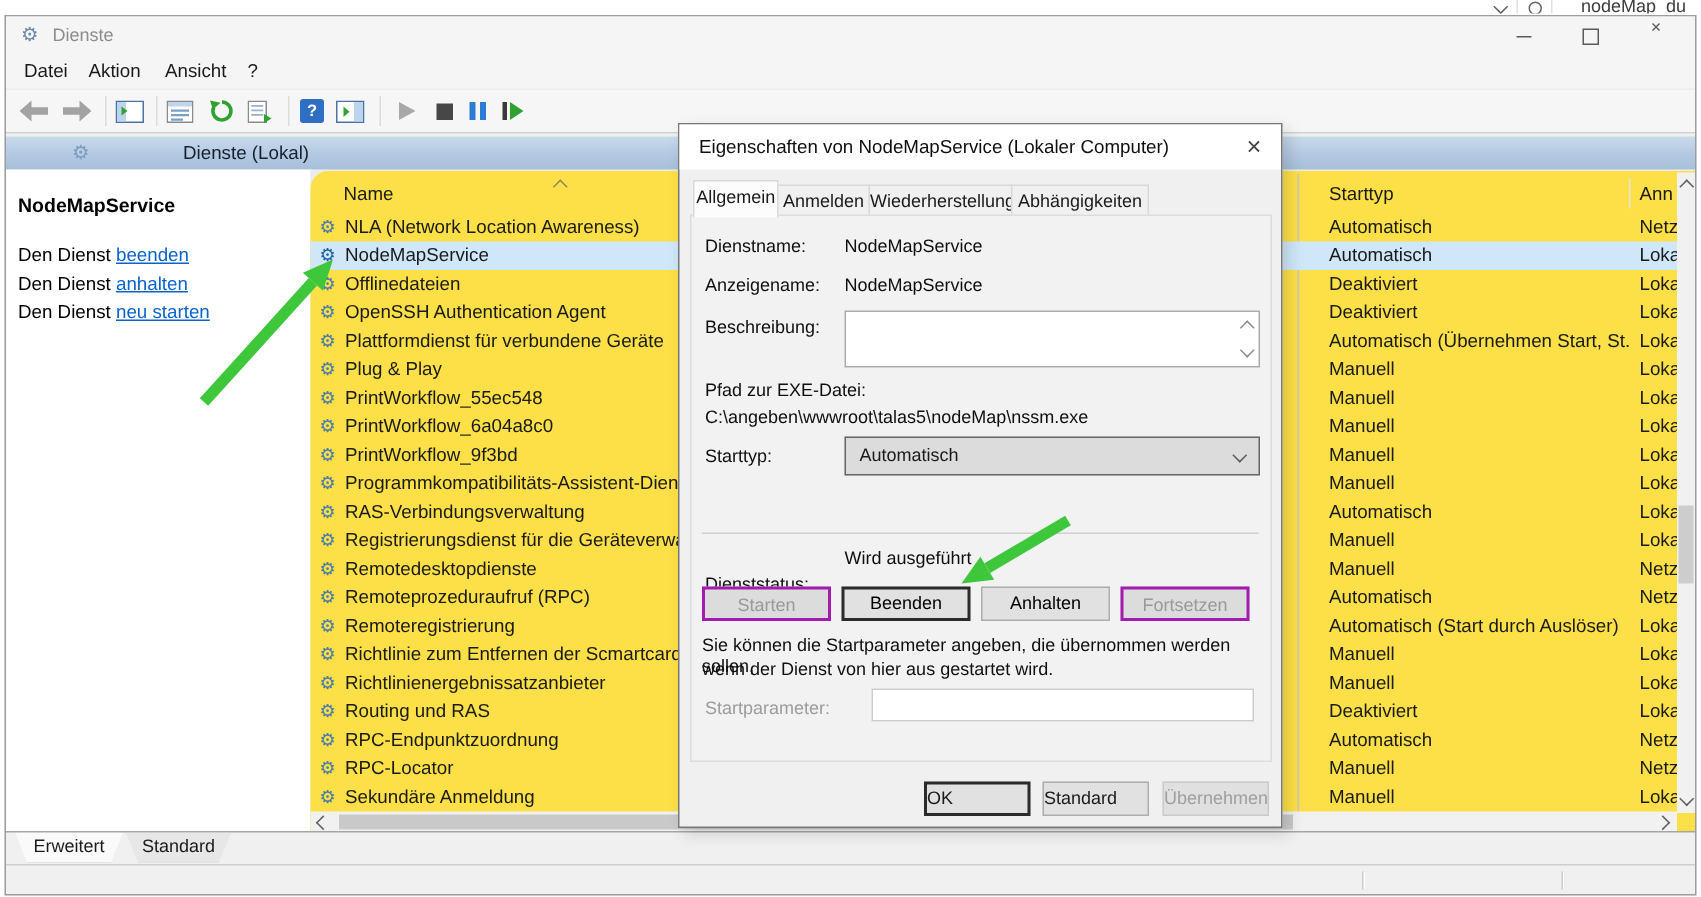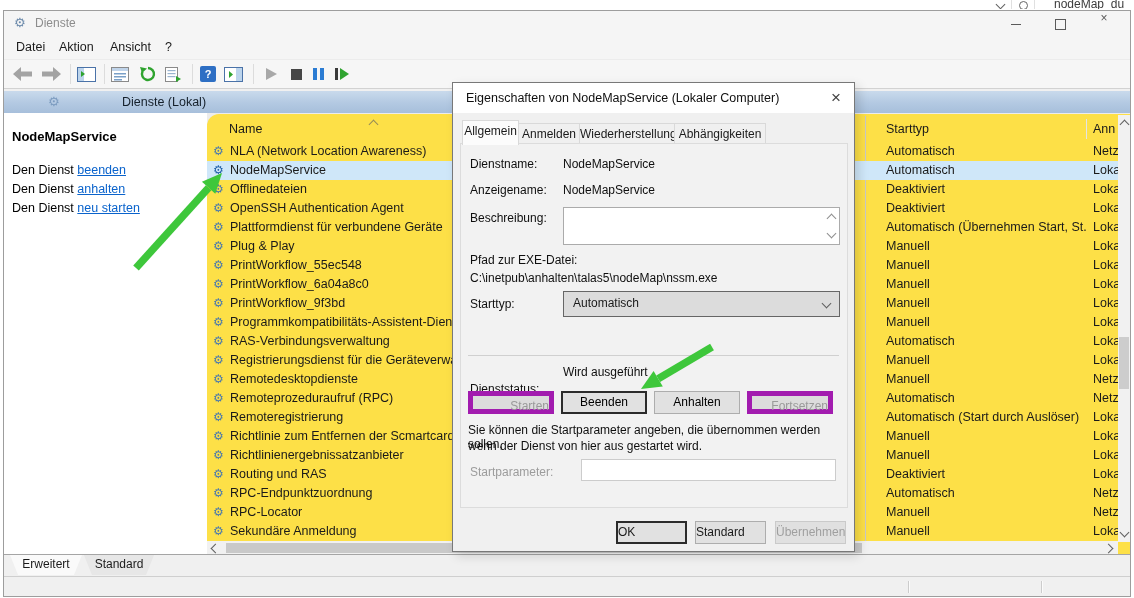--- a/index.html
+++ b/index.html
@@ -100,21 +100,21 @@
   .dl.gray{color:#9c9c9c;}
   #desc-box{position:absolute;left:110px;top:124px;width:275px;height:36px;background:#fff;border:1px solid #ababab;}
   #desc-box .chev{position:absolute;right:4px;opacity:.7;}
   #combo{position:absolute;left:110px;top:208px;width:275px;height:24px;background:#dcdcdc;border:1px solid #666;line-height:22px;}
   #combo .val{margin-left:9px;font-size:12px;}
   #combo .chev{position:absolute;right:9px;top:8px;}
   #dlg-sep{position:absolute;left:15px;top:272px;width:371px;height:1px;background:#d0d0d0;}
   .sbtn{position:absolute;top:308px;width:86px;height:23px;background:#e1e1e1;border:1px solid #adadad;
     font-size:12px;text-align:center;line-height:21px;color:#000;box-sizing:border-box;}
   .sbtn.default{border:2px solid #2b2b2b;line-height:19px;}
-  .sbtn.disabled{background:#dcdcdc;border:5px solid #a21caf;color:#9a9a9a;text-align:right;}
+  .sbtn.disabled{background:#dcdcdc;border:2px solid #a21caf;color:#9a9a9a;}
   #startparam-input{position:absolute;left:128px;top:376px;width:255px;height:22px;background:#fff;border:1px solid #cccccc;box-sizing:border-box;}
   .fbtn{position:absolute;top:438px;width:71px;height:23px;background:#e1e1e1;border:1px solid #adadad;
     font-size:12px;line-height:21px;box-sizing:border-box;}
   .fbtn.default{border:2px solid #2b2b2b;line-height:19px;}
   .fbtn.disabled{background:#e0e0e0;border:1px solid #cacaca;color:#9f9f9f;}
 
   #arrows{position:absolute;left:0;top:0;width:1134px;height:598px;z-index:30;pointer-events:none;}
 </style>
 </head>
 <body>
@@ -421,21 +421,21 @@
     <span class="dl" style="left:110px;top:100px">NodeMapService</span>
 
     <span class="dl" style="left:17px;top:128px">Beschreibung:</span>
     <div id="desc-box">
       <span></span>
       <span class="chev up" style="top:7px"></span>
       <span class="chev down" style="top:22px"></span>
     </div>
 
     <span class="dl" style="left:17px;top:170px">Pfad zur EXE-Datei:</span>
-    <span class="dl" style="left:17px;top:188px">C:\inetpub\anhalten\talas5\nodeMap\nssm.exe</span>
+    <span class="dl" style="left:17px;top:188px">C:\angeben\wwwroot\talas5\nodeMap\nssm.exe</span>
 
     <span class="dl" style="left:17px;top:214px">Starttyp:</span>
     <div id="combo">
       <span class="val">Automatisch</span>
       <span class="chev down"></span>
     </div>
 
     <div id="dlg-sep"></div>
 
     <span class="dl" style="left:17px;top:299px">Dienststatus:</span>

